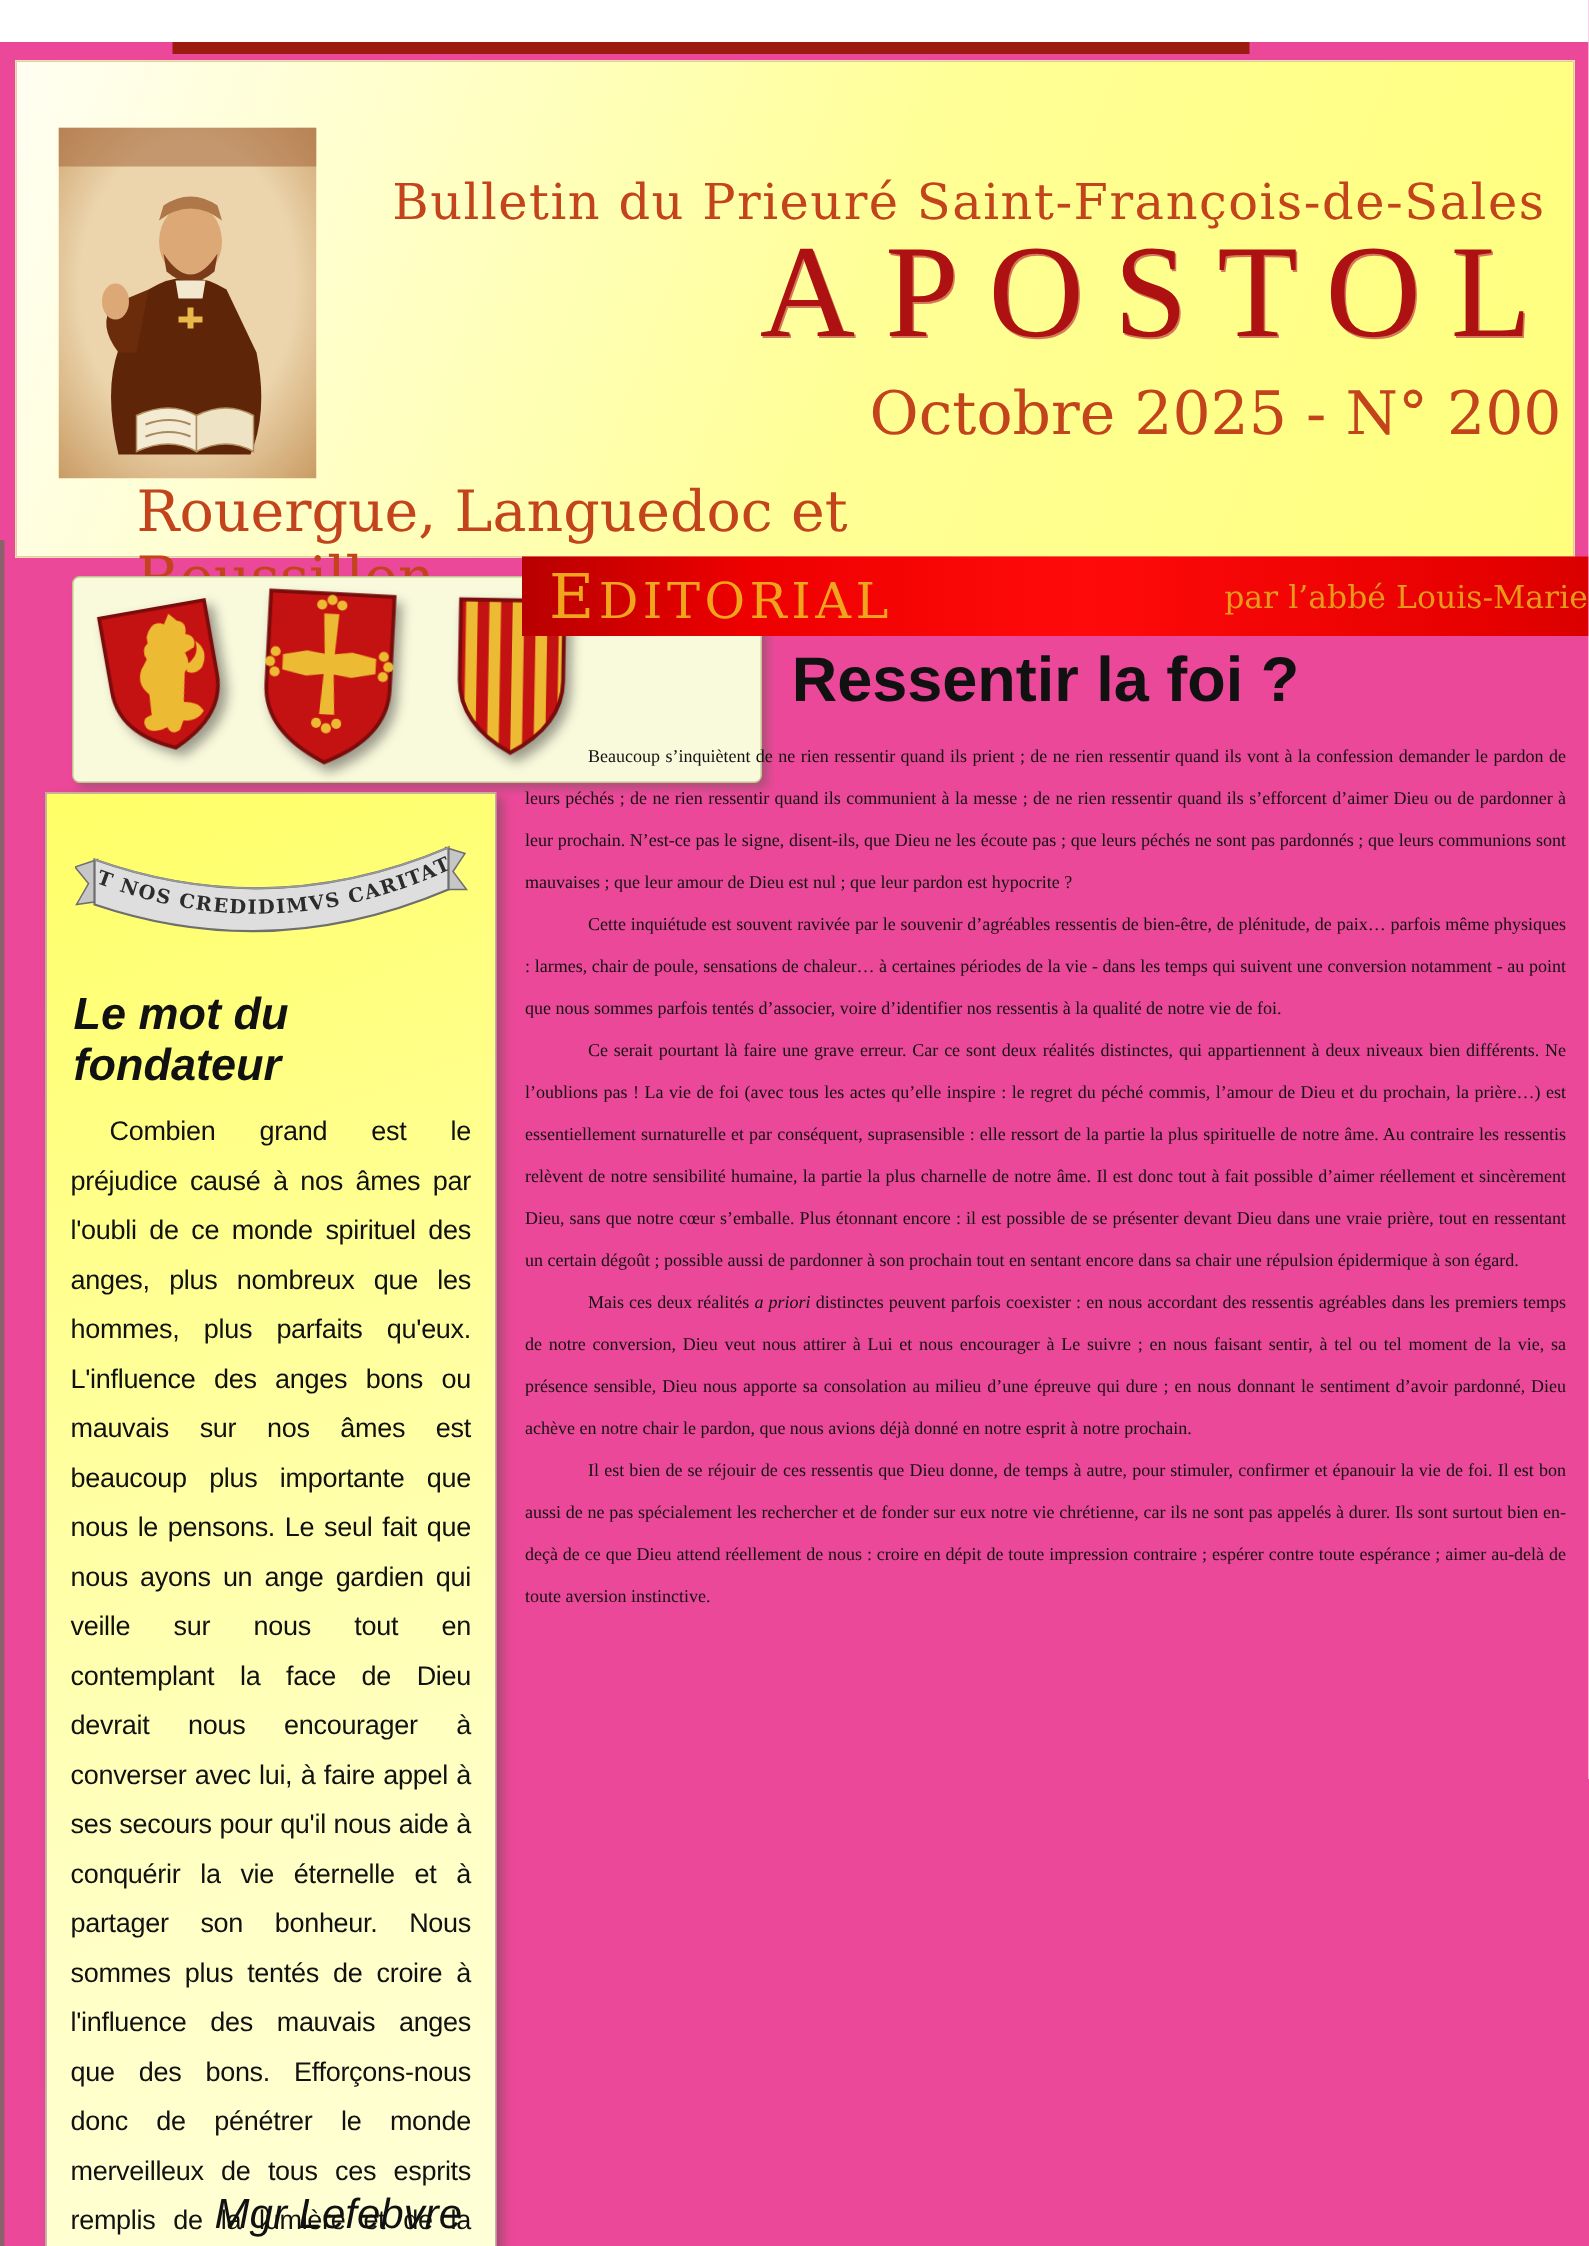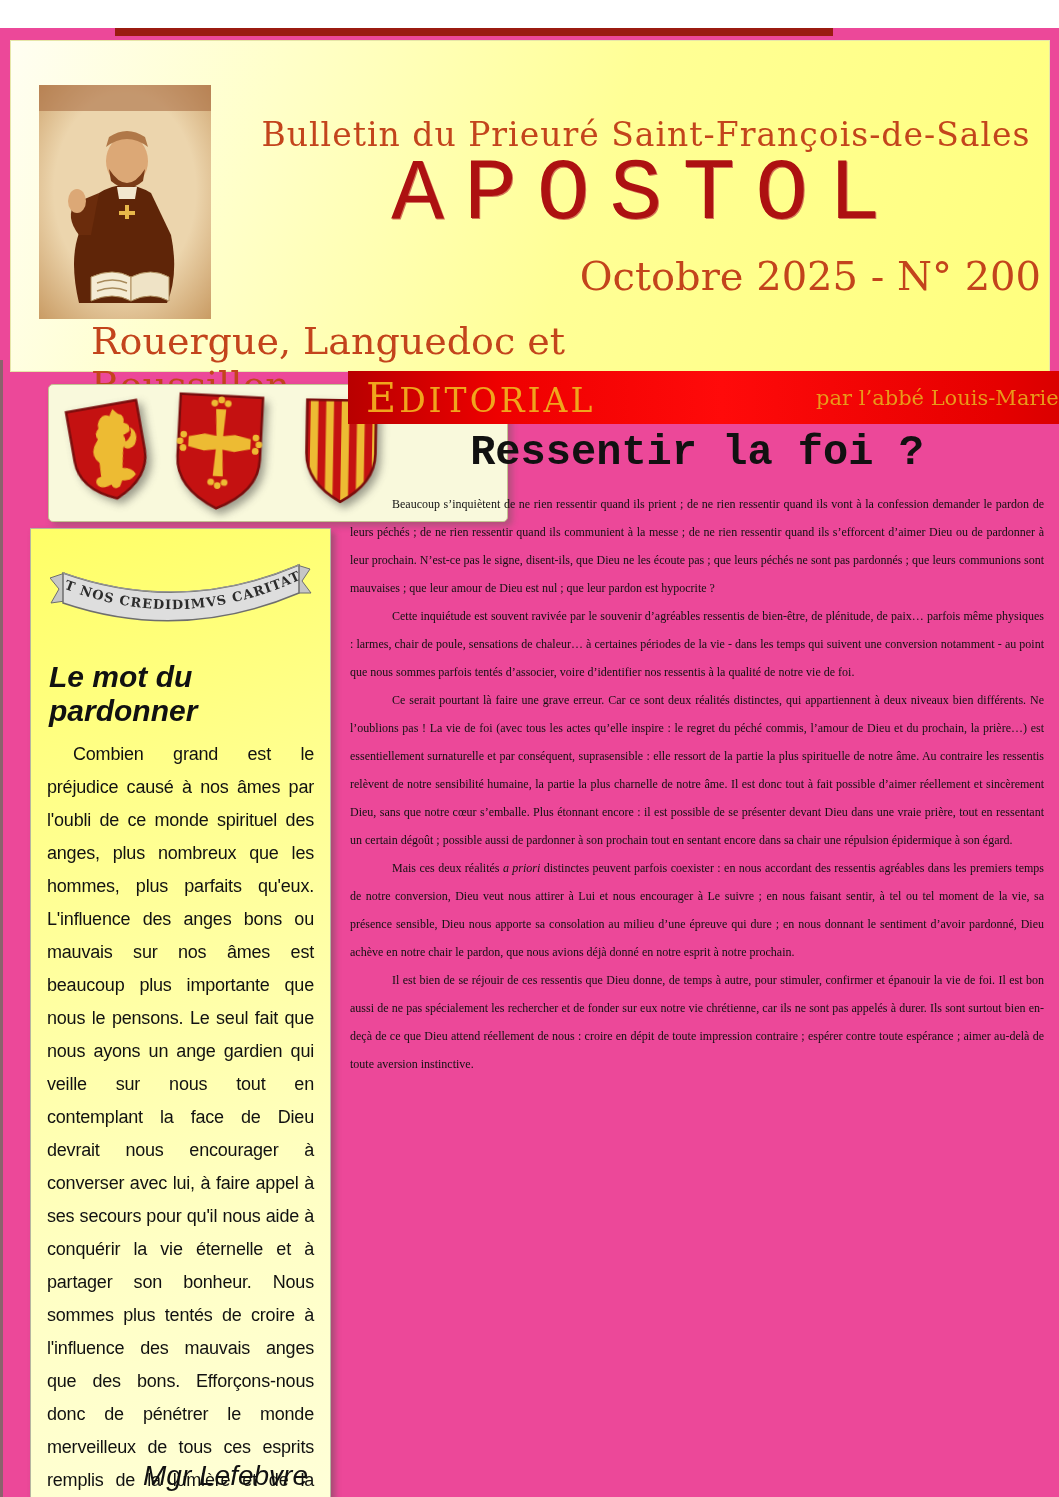--- a/index.html
+++ b/index.html
@@ -12,22 +12,22 @@
       background:linear-gradient(90deg,#b50000 0%,#e00000 55%,#ff6600 86%,#ffcc22 100%);}
   .edge-line{position:absolute;left:0;top:332px;width:3px;height:1165px;background:#6b6b5d;opacity:.75;}
 
   
   .masthead{position:absolute;left:10px;top:12px;width:1038px;height:330px;
       background:linear-gradient(110deg,#fffef2 0%,#ffffc8 25%,#ffff96 55%,#ffff7d 100%);
       border:1px solid #e6e6a8;}
   .portrait{position:absolute;left:28px;top:44px;width:172px;height:234px;}
   .bulletin-line{position:absolute;left:240px;top:74px;width:790px;text-align:center;
       font-family:"DejaVu Serif",serif;font-size:33px;color:#c3441c;letter-spacing:1px;}
-  .apostol{position:absolute;left:240px;top:104px;width:790px;text-align:center;
-      font-family:Liberation Mono, monospace;font-size:88px;letter-spacing:20px;color:#ad1111;
+  .apostol{position:absolute;left:240px;top:104px;width:790px;text-align:right;
+      font-family:Liberation Serif, serif;font-size:88px;letter-spacing:20px;color:#ad1111;
       text-shadow:1px 1px 0 #d4795a;}
   .issue-line{position:absolute;left:470px;top:212px;width:560px;text-align:right;
       font-family:"DejaVu Serif",serif;font-size:40px;color:#c3441c;}
   .region-line{position:absolute;left:80px;top:278px;width:560px;text-align:left;
       font-family:"DejaVu Serif",serif;font-size:38px;color:#c3441c;}
 
   
   .shields-panel{position:absolute;left:48px;top:356px;width:458px;height:136px;
       background:#f9f9dc;border:1px solid #c3c390;border-radius:5px;
       box-shadow:4px 4px 6px rgba(90,90,80,.4);}
@@ -40,21 +40,21 @@
   .editorial-bar{position:absolute;left:348px;top:343px;width:830px;height:53px;
       background:linear-gradient(90deg,#b80000 0%,#ee0000 18%,#ff0a0a 45%,#e60000 78%,#c40000 100%);
       display:flex;align-items:center;justify-content:space-between;padding:0 18px;box-sizing:border-box;}
   .editorial-label{font-family:"DejaVu Serif",serif;font-size:33px;letter-spacing:3px;color:#f0a51c;}
   .editorial-label::first-letter{font-size:1.25em;}
   .editorial-byline{font-family:"DejaVu Serif",serif;font-size:21px;color:#e8991a;}
 
   
   .article{position:absolute;left:350px;top:400px;width:694px;}
   .article-title{margin:0 0 12px 0;text-align:center;font-size:42px;line-height:50px;
-      font-weight:bold;color:#111;font-family:Liberation Mono, monospace;}
+      font-weight:bold;color:#111;font-family:Liberation Sans, sans-serif;}
   .article p{margin:0;font-size:12px;line-height:28px;text-align:justify;text-indent:42px;color:#111;}
 
   
   .sidebar{position:absolute;left:30px;top:500px;width:301px;height:977px;box-sizing:border-box;
       background:linear-gradient(160deg,#ffff66 0%,#ffffc4 70%,#ffffd8 100%);
       border:1px solid #b5b5a0;box-shadow:4px 4px 6px rgba(80,80,70,.45);
       padding:20px 16px 14px 16px;}
   .ribbon{display:block;margin:0 auto;}
   .sidebar-heading{margin:16px 0 10px 2px;font-family:"Liberation Sans",sans-serif;
       font-size:30px;font-weight:bold;font-style:italic;color:#111;}
@@ -166,20 +166,20 @@
       </defs>
       <polygon points="14,24 -1,29 8,40 0,54 14,52" fill="#c6c6c6" stroke="#6e6e6e"></polygon>
       <polygon points="246,16 259,20 251,32 260,44 246,44" fill="#c6c6c6" stroke="#6e6e6e"></polygon>
       <path d="M12,24 Q130,66 248,16 L248,44 Q130,94 12,54 Z" fill="#dedede" stroke="#6e6e6e" stroke-width="1.5"></path>
       <path d="M12,24 Q130,66 248,16" fill="none" stroke="#9a9a9a" stroke-width="1"></path>
       <text font-family="DejaVu Serif, serif" font-size="13" letter-spacing="1" fill="#2c2c2c" font-weight="bold">
         <textPath href="#ribbonTextPath" startOffset="50%" text-anchor="middle">ET NOS CREDIDIMVS CARITATI</textPath>
       </text>
     </svg>
 
-    <div class="sidebar-heading">Le mot du pardonner</div>
+    <div class="sidebar-heading">Le mot du fondateur</div>
     <div class="sidebar-body">Combien grand est le préjudice causé à nos âmes par l'oubli de ce monde spirituel des anges, plus nombreux que les hommes, plus parfaits qu'eux. L'influence des anges bons ou mauvais sur nos âmes est beaucoup plus importante que nous le pensons. Le seul fait que nous ayons un ange gardien qui veille sur nous tout en contemplant la face de Dieu devrait nous encourager à converser avec lui, à faire appel à ses secours pour qu'il nous aide à conquérir la vie éternelle et à partager son bonheur. Nous sommes plus tentés de croire à l'influence des mauvais anges que des bons. Efforçons-nous donc de pénétrer le monde merveilleux de tous ces esprits remplis de la lumière et de la charité de l'Esprit-Saint, brûlants d'amour pour Dieu et pour le prochain.</div>
     <div class="sidebar-signature">Mgr Lefebvre</div>
   </div>
 
   <div class="bottom-bar"></div>
 
 </div>
 
 </body></html>

